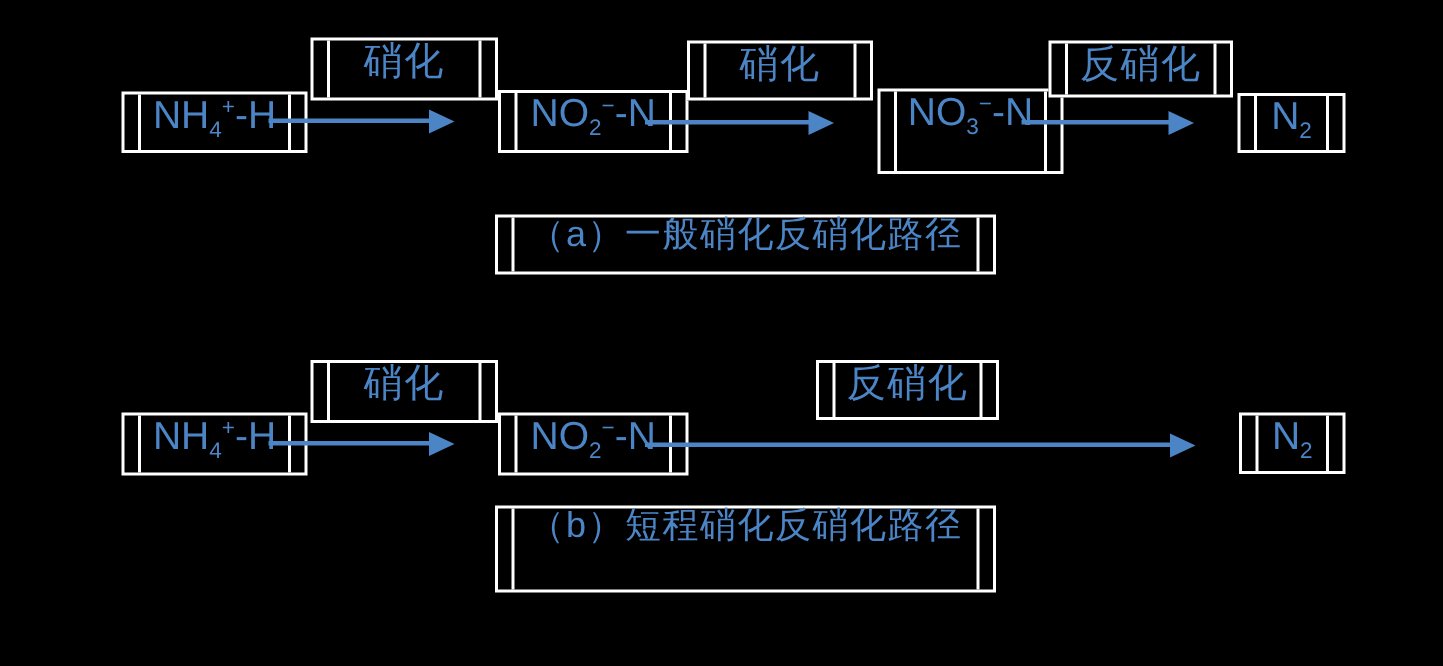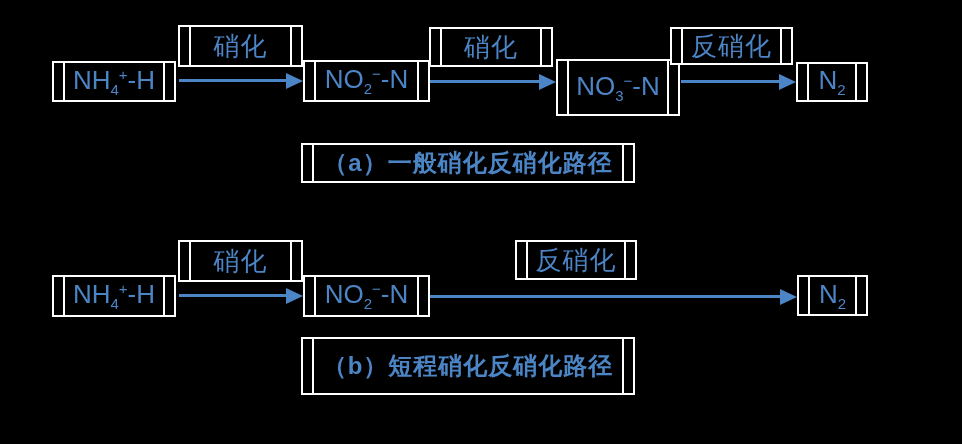--- a/index.html
+++ b/index.html
@@ -10,31 +10,32 @@
   html,body{margin:0;padding:0;background:var(--bg);}
   .stage{
     position:relative;width:962px;height:444px;background:var(--bg);
     overflow:hidden;
     font-family:"Liberation Sans","DejaVu Sans",sans-serif;
   }
   
   .pbox{
     position:absolute;box-sizing:border-box;
     border:2px solid var(--border);background:var(--bg);
-    display:flex;align-items:center;justify-content:center;
+    display:flex;align-items:flex-start;justify-content:center;
     color:var(--blue);
+    margin-left:29px;
   }
   .pbox .bar{position:absolute;top:0;bottom:0;width:2px;background:var(--border);}
   .pbox .bar.bl{left:9px;}
   .pbox .bar.br{right:9px;}
   .formula{font-size:26px;white-space:nowrap;line-height:1;}
   .formula sub{font-size:15px;vertical-align:-6px;}
   .formula sup{font-size:15px;vertical-align:9px;}
   .cjk{font-size:26px;white-space:nowrap;line-height:1;letter-spacing:1px;}
-  .cap-text{font-size:24px;white-space:nowrap;line-height:1;letter-spacing:1px;font-weight:bold;}
+  .cap-text{font-size:24px;white-space:nowrap;line-height:1;letter-spacing:1px;}
   
   .arrow{position:absolute;height:16px;}
   .arrow .line{position:absolute;left:0;right:14px;top:6px;height:3px;background:var(--blue);}
   .arrow .head{
     position:absolute;right:0;top:0;width:0;height:0;
     border-top:8px solid transparent;border-bottom:8px solid transparent;
     border-left:17px solid var(--blue);
   }
 </style>
 </head>

